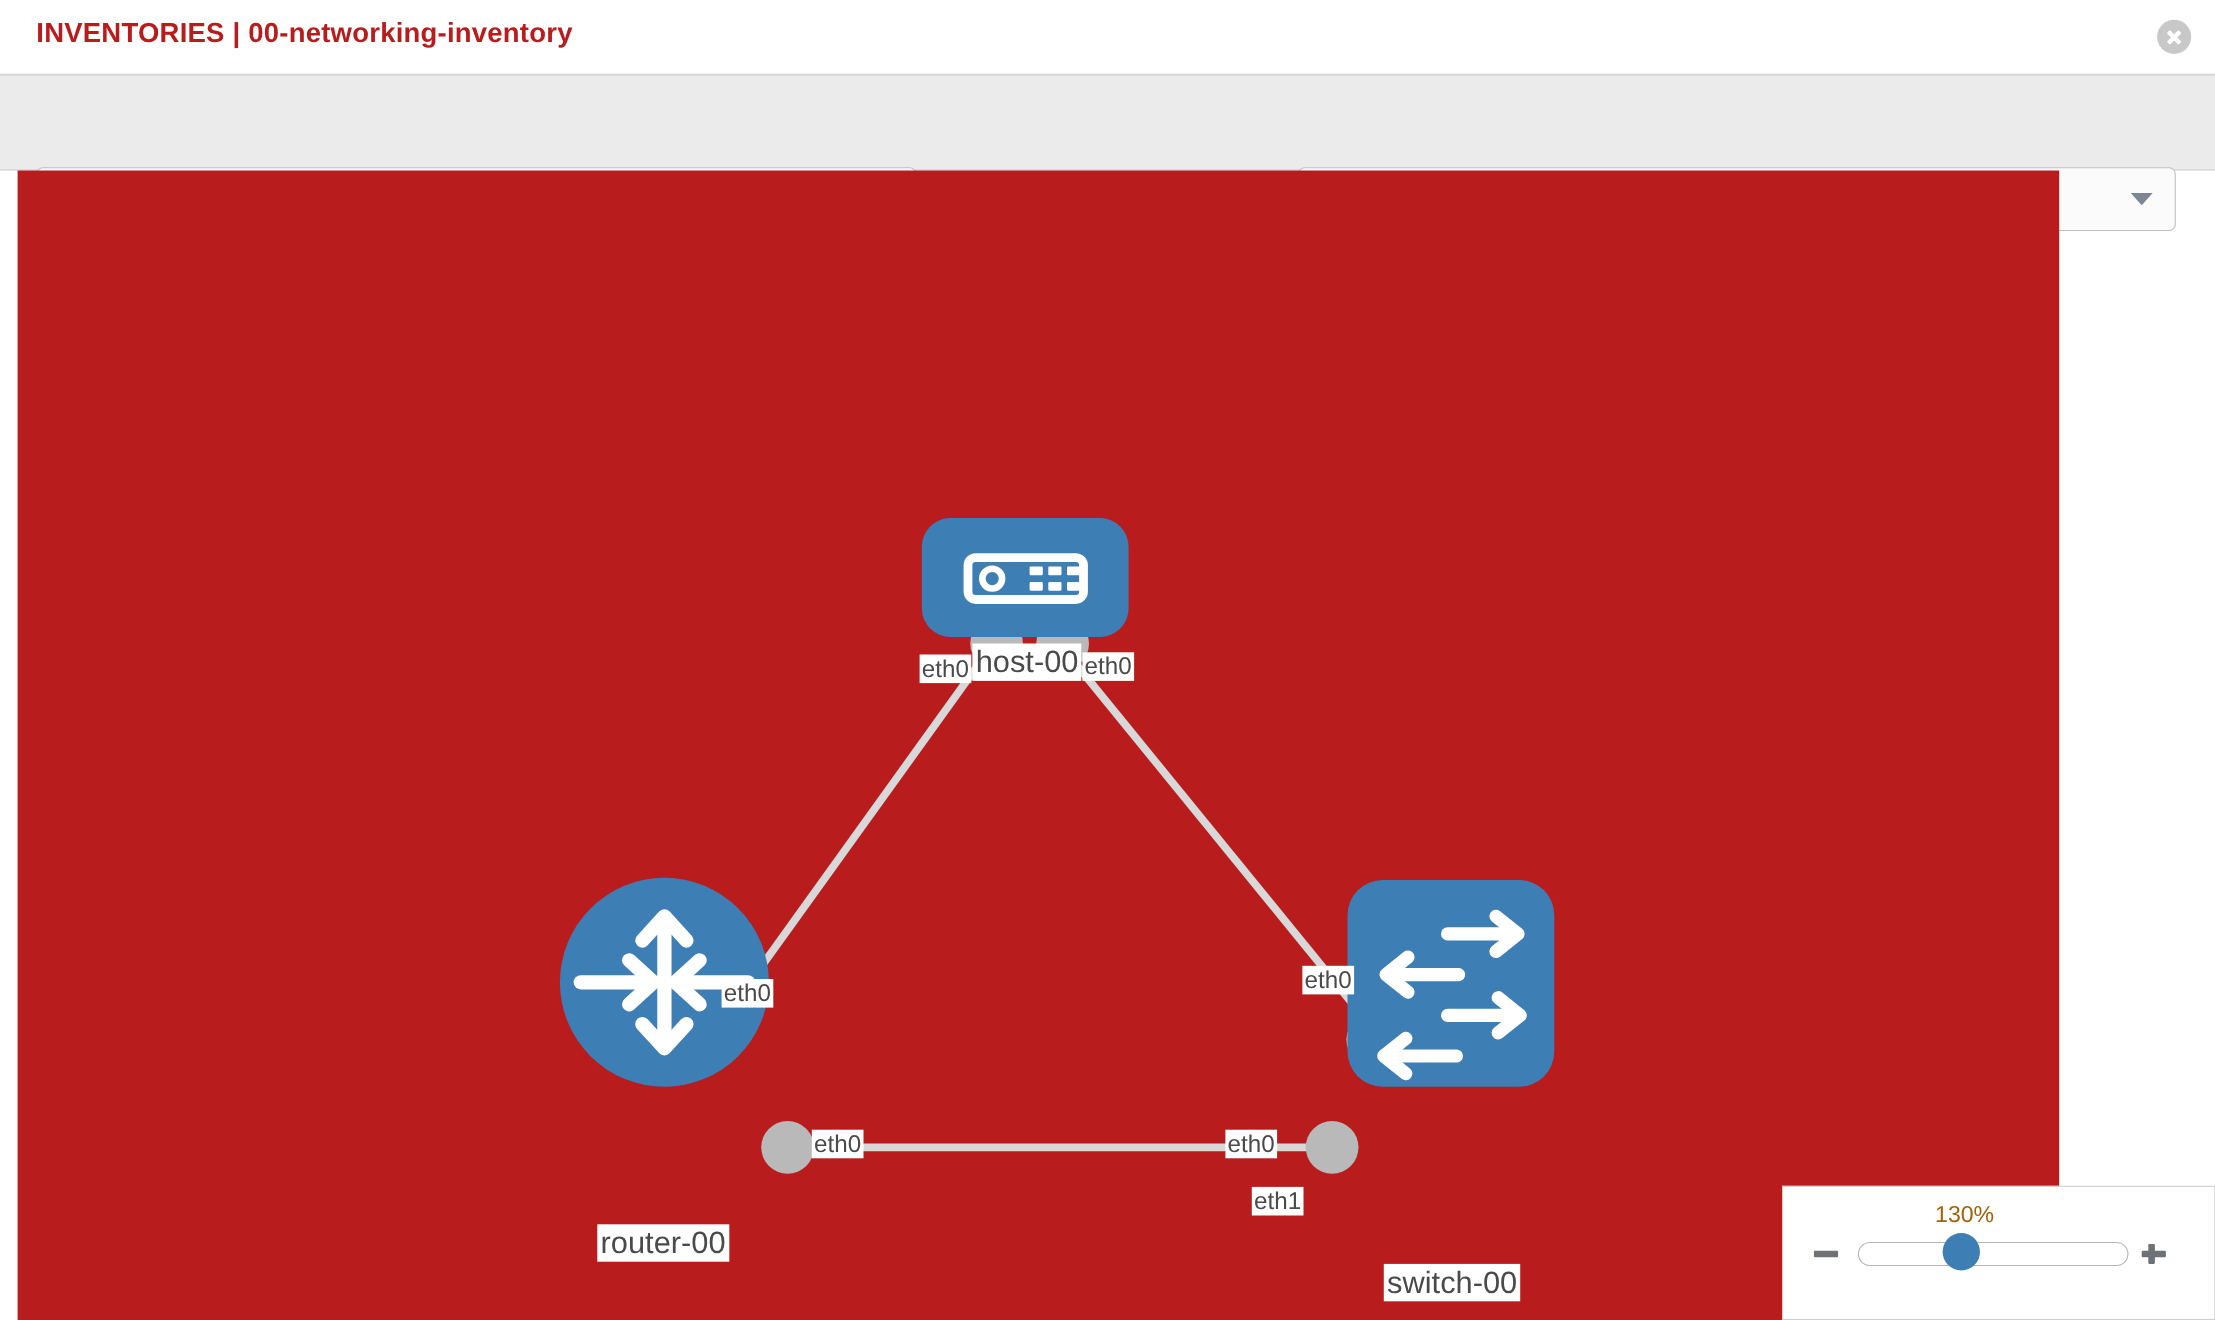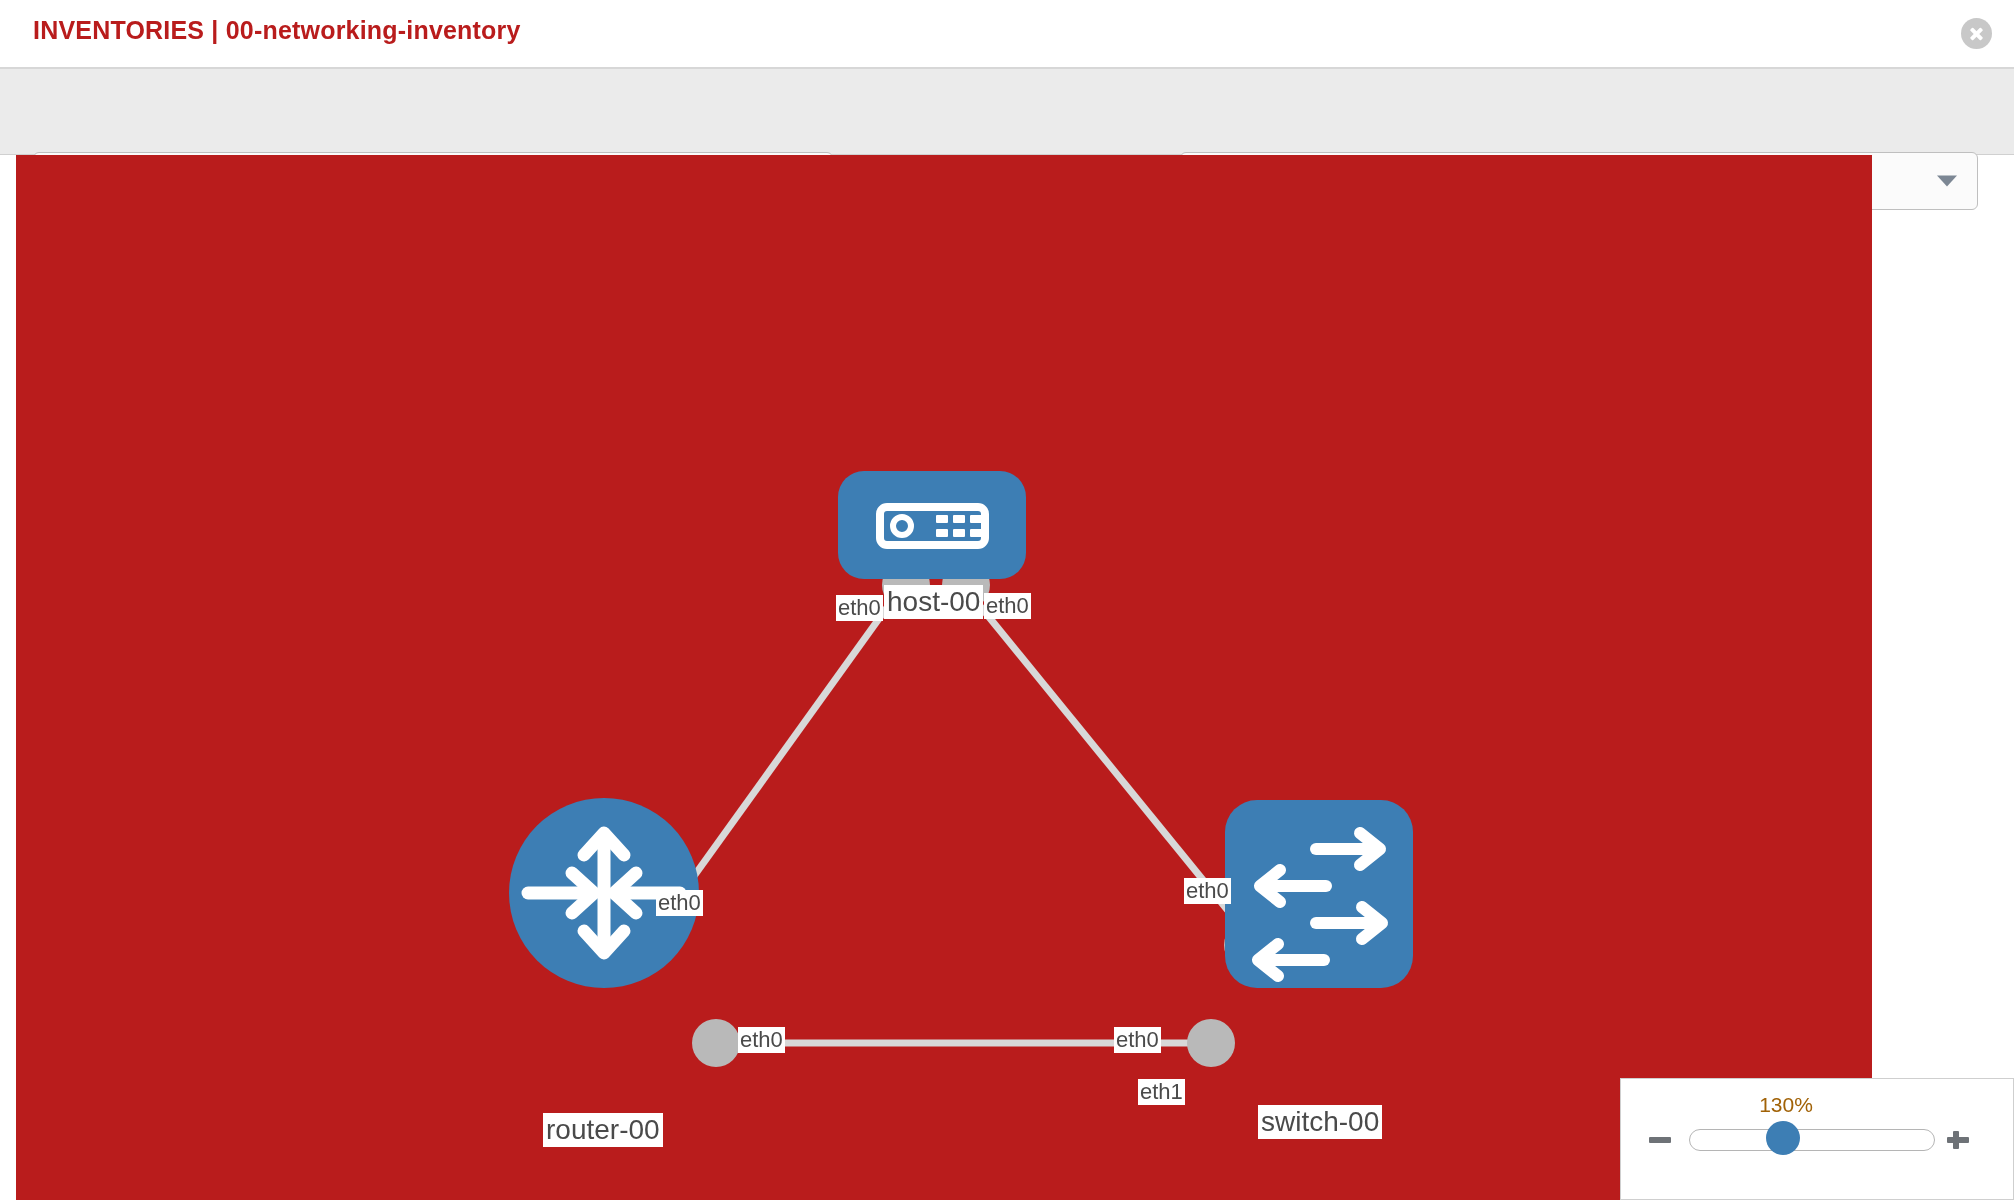--- a/index.html
+++ b/index.html
@@ -346,21 +346,21 @@
     <div class="edge-label" style="left:820px; top:440px;">eth0</div>
     <div class="edge-label" style="left:968px; top:438px;">eth0</div>
     <div class="edge-label" style="left:640px; top:735px;">eth0</div>
     <div class="edge-label" style="left:1168px; top:723px;">eth0</div>
     <div class="edge-label" style="left:722px; top:872px;">eth0</div>
     <div class="edge-label" style="left:1098px; top:872px;">eth0</div>
     <div class="edge-label" style="left:1122px; top:924px;">eth1</div>
 
     <div class="node-label" style="left:868px; top:430px;">host-00</div>
     <div class="node-label" style="left:527px; top:958px;">router-00</div>
-    <div class="node-label" style="left:1242px; top:950px;text-align:center;">switch-00</div>
+    <div class="node-label" style="left:1242px; top:994px;text-align:center;">switch-00</div>
   </div>
 
   <div class="zoom-panel">
     <div class="zoom-value">130%</div>
     <div class="zoom-minus"></div>
     <div class="zoom-track"></div>
     <div class="zoom-thumb"></div>
     <div class="zoom-plus"></div>
   </div>
 

